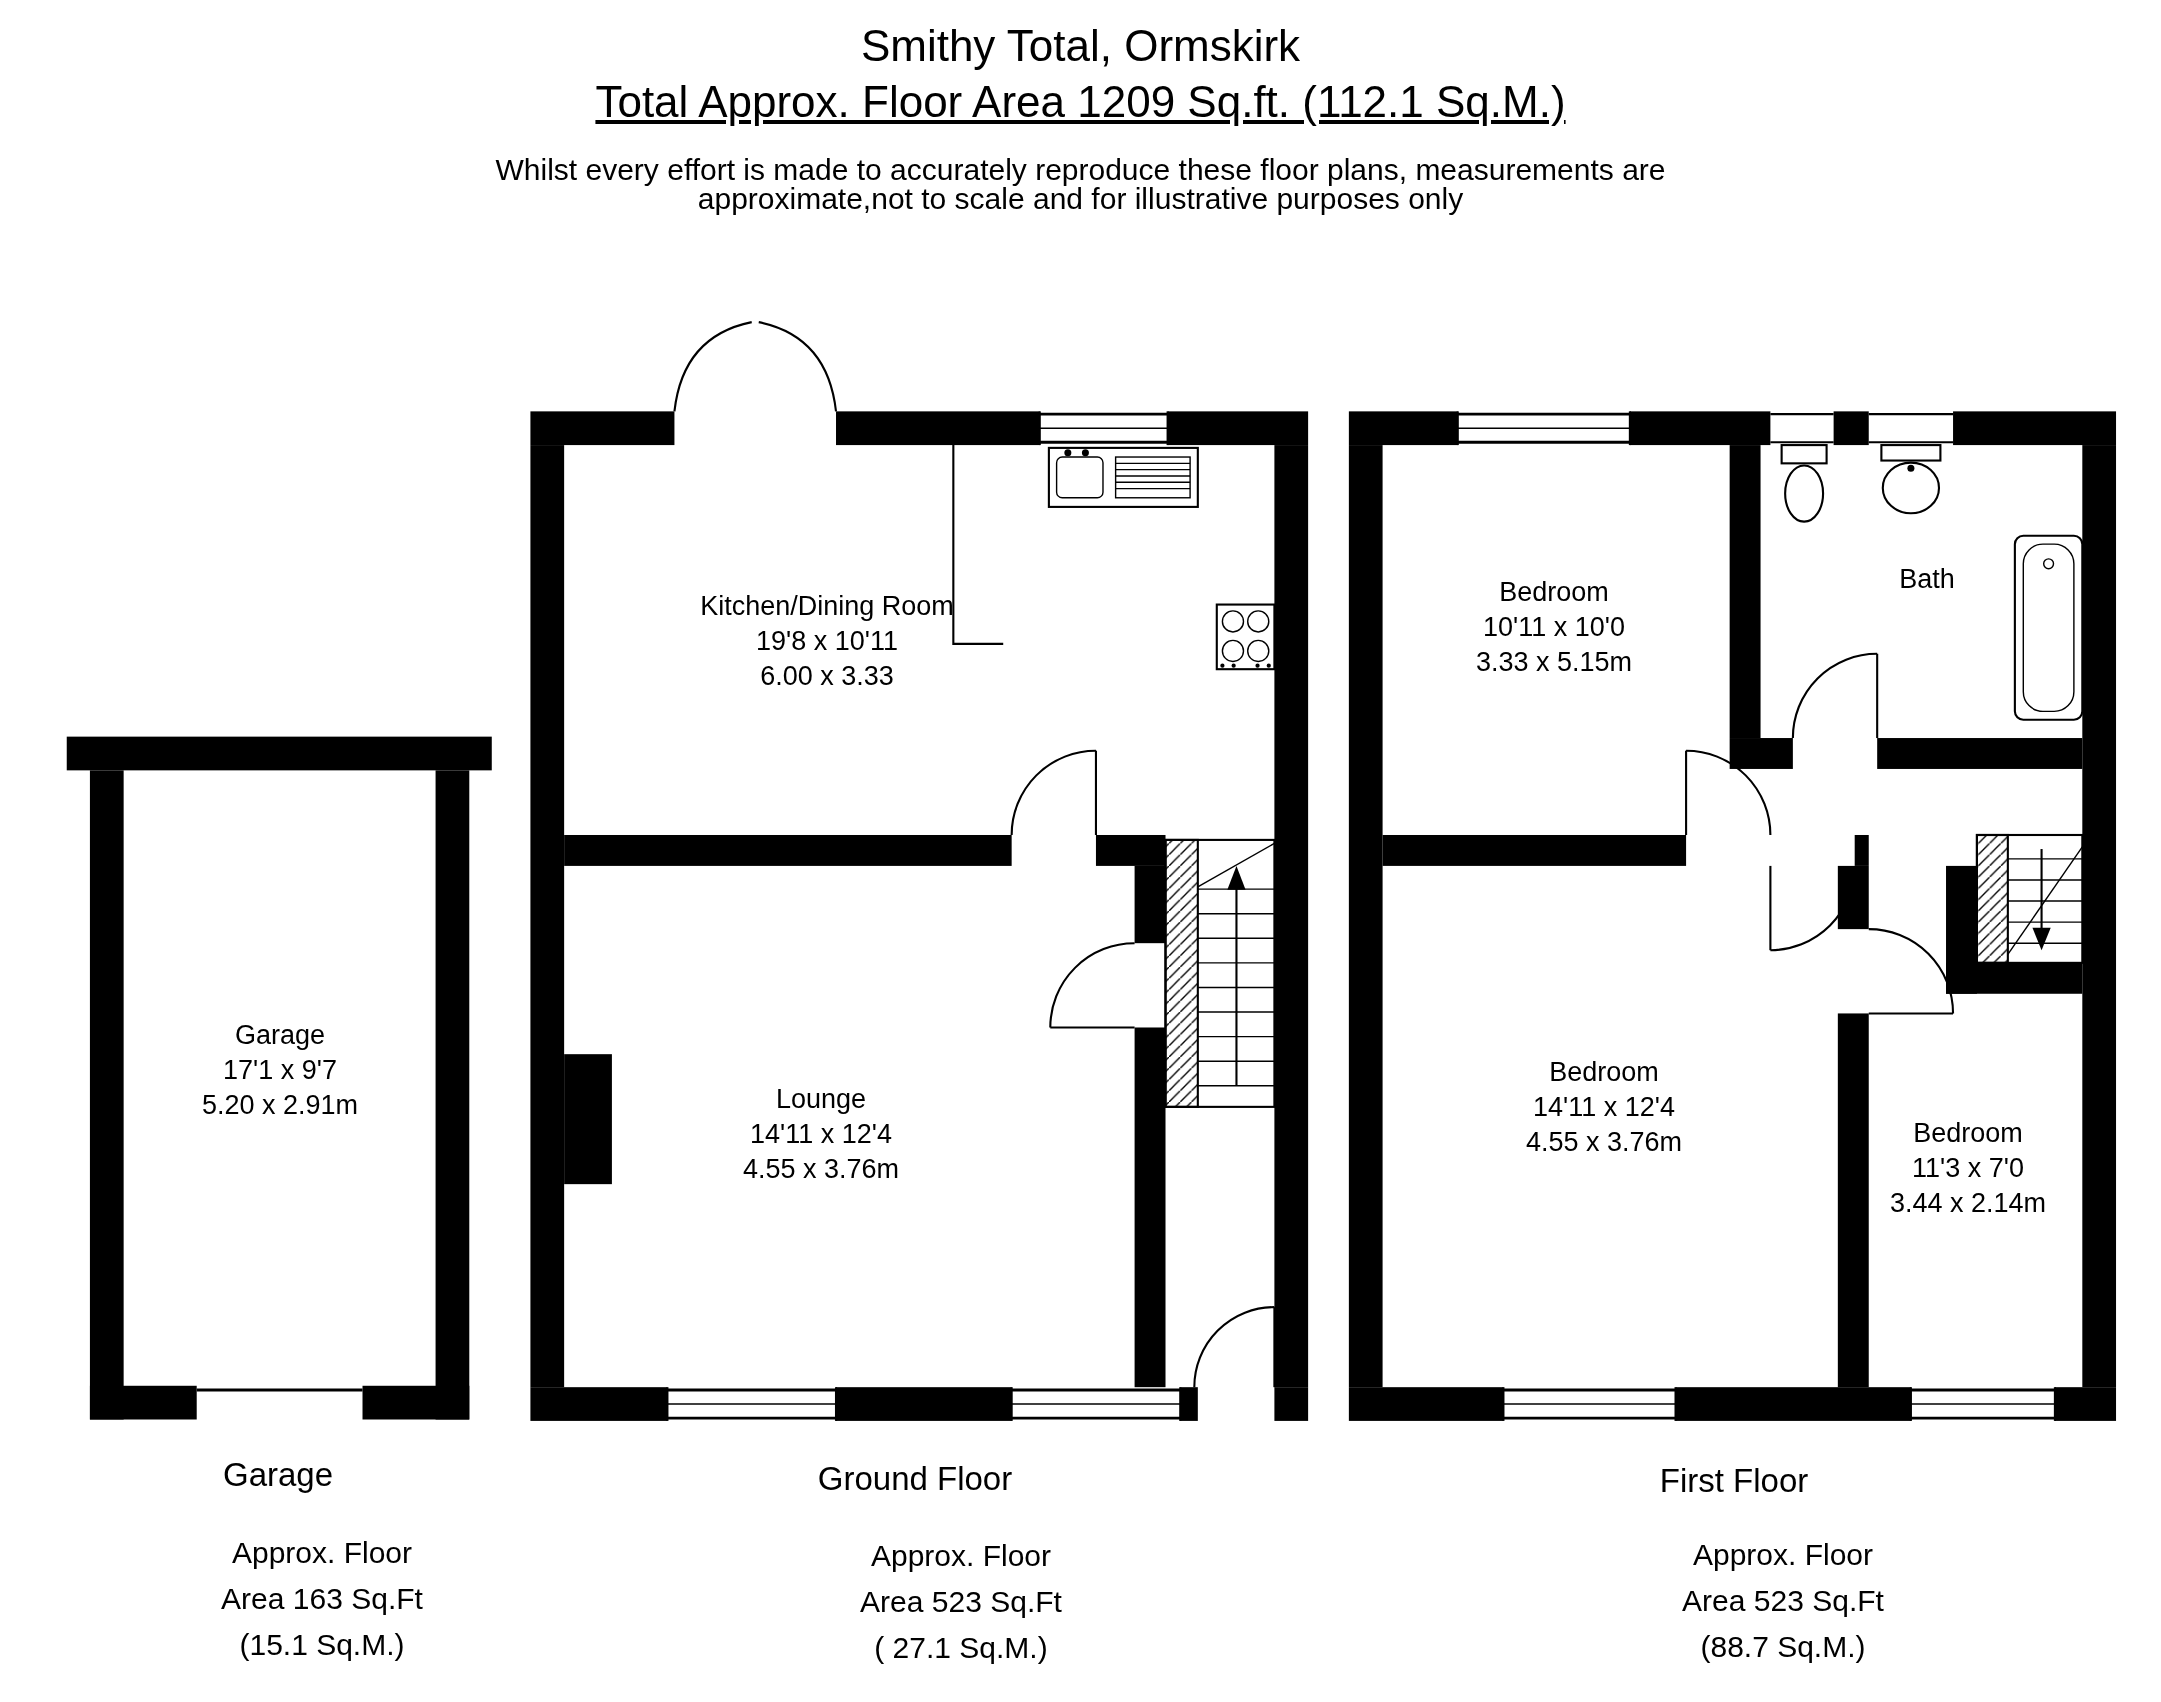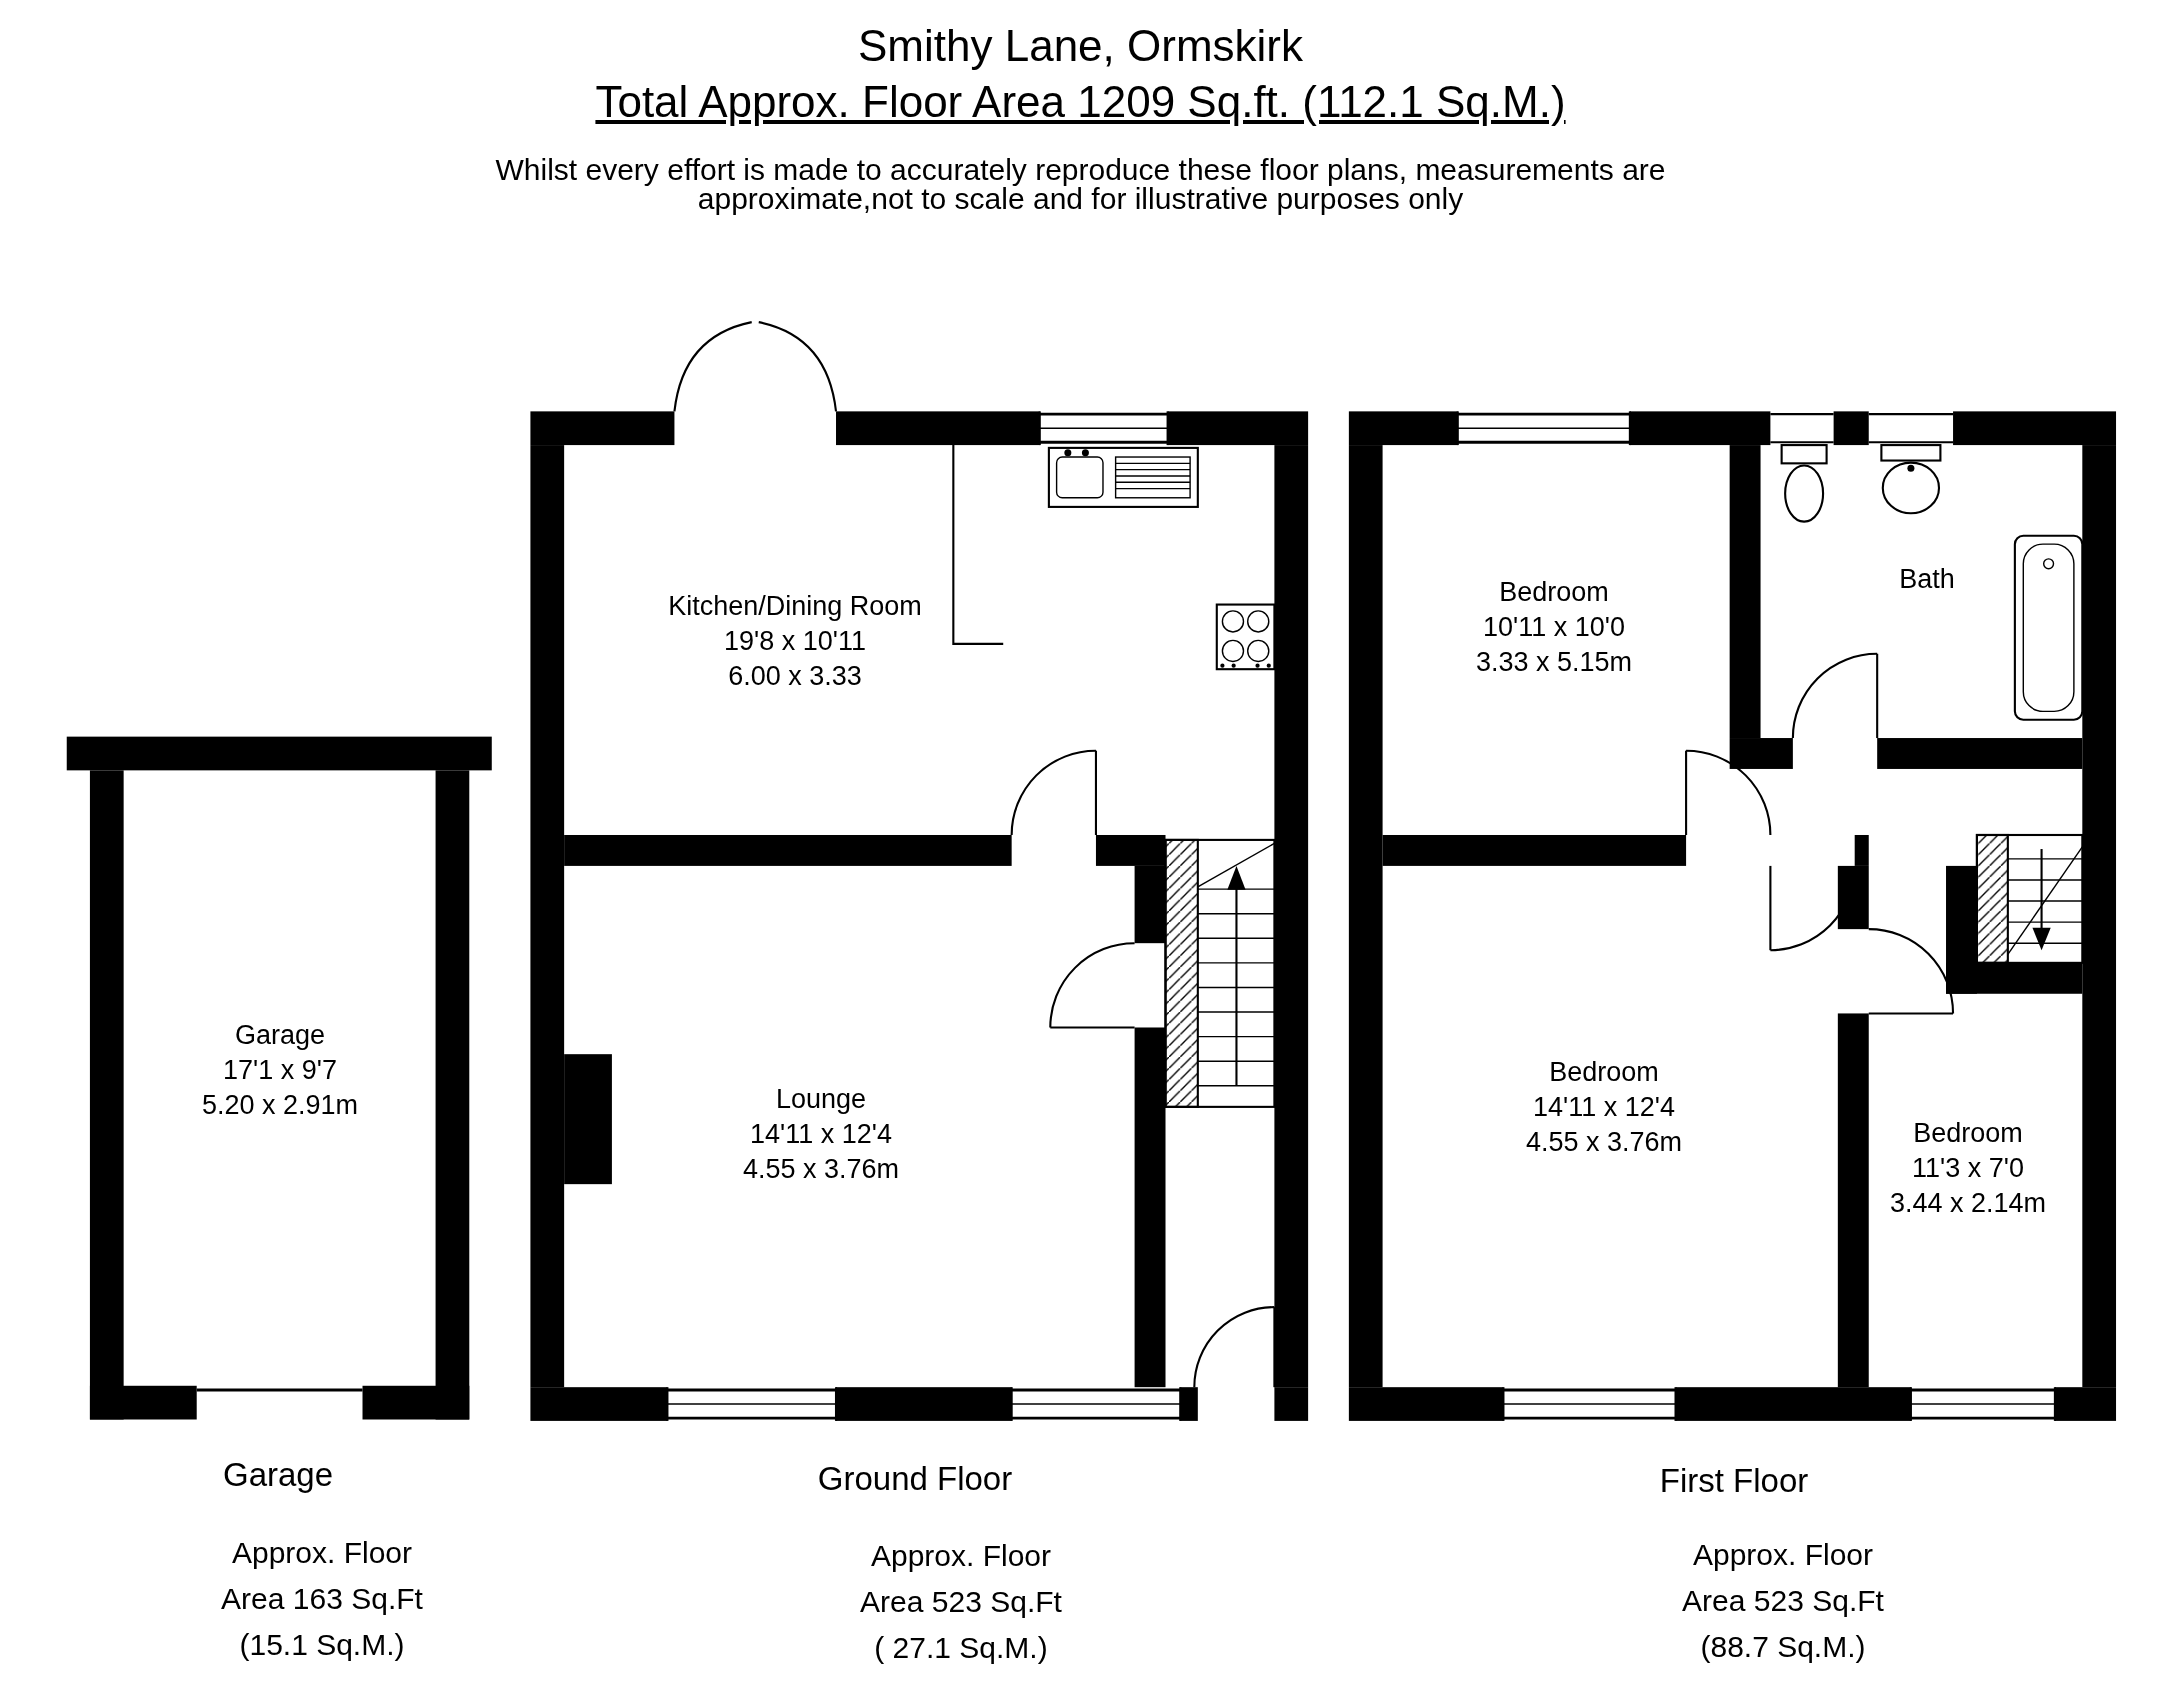--- a/index.html
+++ b/index.html
@@ -28,21 +28,21 @@
   .caption    { position:absolute; transform:translateX(-50%); font-size:33px; white-space:nowrap; }
   .area-label { position:absolute; transform:translateX(-50%); text-align:center;
                 font-size:30px; line-height:46px; white-space:nowrap;margin-left:47px; }
 </style>
 </head>
 <body>
 
 <div class="canvas">
 
   <div class="hdr">
-    <div class="title">Smithy Lane, Ormskirk</div>
+    <div class="title">Smithy Total, Ormskirk</div>
     <div class="subtitle">Total Approx. Floor Area 1209 Sq.ft. (112.1 Sq.M.)</div>
     <div class="disclaimer">
       <div>Whilst every effort is made to accurately reproduce these floor plans, measurements are</div>
       <div>approximate,not to scale and for illustrative purposes only</div>
     </div>
   </div>
 
   <svg class="plan" width="2161" height="1703" viewBox="0 0 3076 2423">
     <defs>
       <pattern id="hatch" patternUnits="userSpaceOnUse" width="16" height="16">
@@ -260,21 +260,21 @@
       </g>
     </g>
   </svg>
 
   <div class="room-label" style="left:280px; top:1018px">
     <div>Garage</div>
     <div>17'1 x 9'7</div>
     <div>5.20 x 2.91m</div>
   </div>
 
-  <div class="room-label" style="left:795px; top:589px">
+  <div class="room-label" style="left:827px; top:589px">
     <div>Kitchen/Dining Room</div>
     <div>19'8 x 10'11</div>
     <div>6.00 x 3.33</div>
   </div>
 
   <div class="room-label" style="left:821px; top:1082px">
     <div>Lounge</div>
     <div>14'11 x 12'4</div>
     <div>4.55 x 3.76m</div>
   </div>

